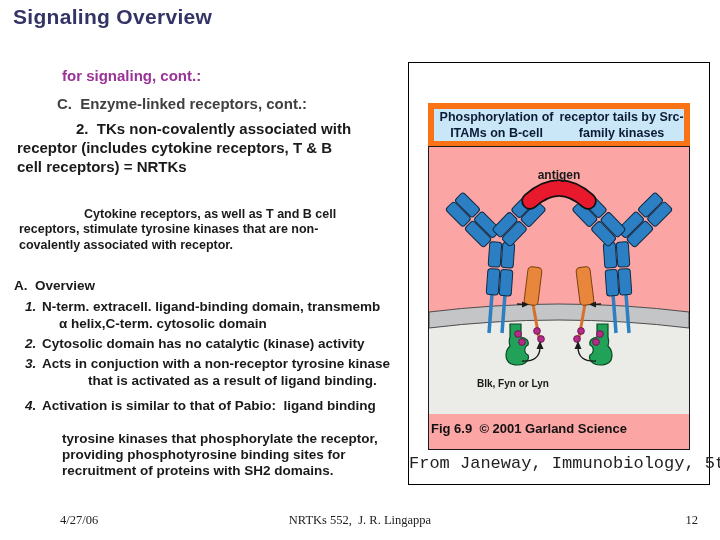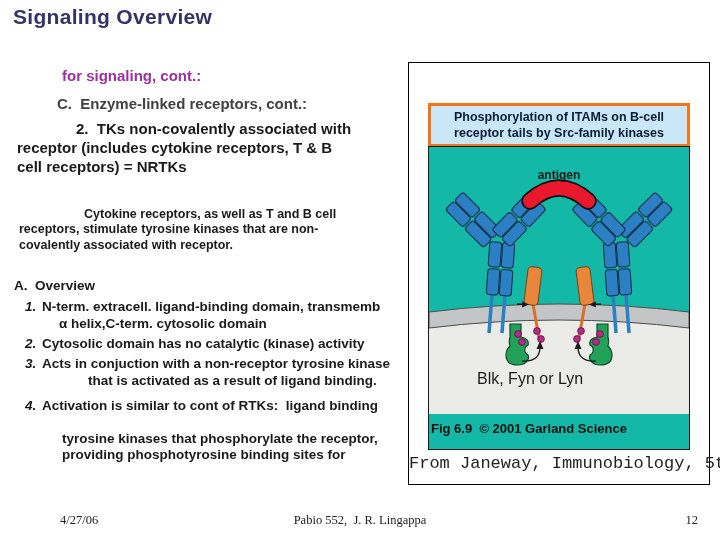--- a/index.html
+++ b/index.html
@@ -13,29 +13,29 @@
   .t125{font-size:12.5px;}
   .purple{color:#993399;}
   .teal{color:#404040;}
   .navy{color:#333366;}
   .num{font-style:italic;}
   .footer{font-family:"Liberation Serif",serif;font-size:12.5px;color:#222;}
   
   .panel{position:absolute;left:408px;top:62px;width:300px;height:421px;
          background:#fff;border:1px solid #000;}
   .fig-header{position:absolute;left:19px;top:40px;width:262px;height:44px;
-         background:#c9e7f6;border:3px solid #f97316;box-sizing:border-box;
-         display:flex;flex-direction:column;align-items:center;justify-content:center;
+         background:#c9e7f6;border:6px solid #f97316;box-sizing:border-box;
+         display:flex;flex-direction:row;align-items:center;justify-content:center;
          font-size:12.5px;font-weight:bold;color:#0d1b38;line-height:16px;text-align:center;}
   .fig-diagram{position:absolute;left:19px;top:83px;width:262px;height:304px;
-         border:1px solid #1a1a1a;box-sizing:border-box;background:#14b8a6;}
+         border:1px solid #1a1a1a;box-sizing:border-box;background:#fca5a5;}
   .fig-diagram svg{position:absolute;left:0;top:0;}
   .antigen-label{position:absolute;left:0;right:0;top:21px;text-align:center;
          font-size:12px;font-weight:600;color:#1a1a1a;}
-  .kinase-label{position:absolute;left:48px;top:223px;font-size:16px;font-weight:400;color:#1a1a1a;}
+  .kinase-label{position:absolute;left:48px;top:231px;font-size:10px;font-weight:700;color:#1a1a1a;}
   .fig-caption{position:absolute;left:22px;top:358px;font-size:13px;font-weight:bold;color:#111;white-space:pre;}
   .fig-credit{position:absolute;left:0;right:0;top:391px;text-align:right;
          font-family:Liberation Mono, monospace;font-size:17px;color:#222;white-space:pre;}
 </style>
 </head>
 <body>
 
 <div class="slide">
 
   <div class="line b t21 navy" style="left:13px;top:5px;">Signaling Overview</div>
@@ -59,26 +59,27 @@
   <div class="line b t135" style="left:59px;top:316px;">α helix,C-term. cytosolic domain</div>
 
   <div class="line b t135 num" style="left:25px;top:336px;">2.</div>
   <div class="line b t135" style="left:42px;top:336px;">Cytosolic domain has no catalytic (kinase) activity</div>
 
   <div class="line b t135 num" style="left:25px;top:356px;">3.</div>
   <div class="line b t135" style="left:42px;top:356px;">Acts in conjuction with a non-receptor tyrosine kinase</div>
   <div class="line b t135" style="left:88px;top:373px;">that is activated as a result of ligand binding.</div>
 
   <div class="line b t135 num" style="left:25px;top:398px;">4.</div>
-  <div class="line b t135" style="left:42px;top:398px;">Activation is similar to cont of RTKs:  ligand binding</div>
+  <div class="line b t135" style="left:42px;top:398px;">Activation is similar to that of Pabio:  ligand binding</div>
   <div class="line b t135" style="left:62px;top:431px;">tyrosine kinases that phosphorylate the receptor,</div>
   <div class="line b t135" style="left:62px;top:447px;">providing phosphotyrosine binding sites for</div>
+  <div class="line b t135" style="left:62px;top:463px;">recruitment of proteins with SH2 domains.</div>
 
   <div class="line footer" style="left:60px;top:513px;">4/27/06</div>
-  <div class="line footer" style="left:0;right:0;top:513px;text-align:center;">Pabio 552,  J. R. Lingappa</div>
+  <div class="line footer" style="left:0;right:0;top:513px;text-align:center;">NRTKs 552,  J. R. Lingappa</div>
   <div class="line footer" style="right:22px;top:513px;">12</div>
 
   <div class="panel">
 
     <div class="fig-header">
       <div>Phosphorylation of ITAMs on B-cell</div>
       <div>receptor tails by Src-family kinases</div>
     </div>
 
     <div class="fig-diagram">

